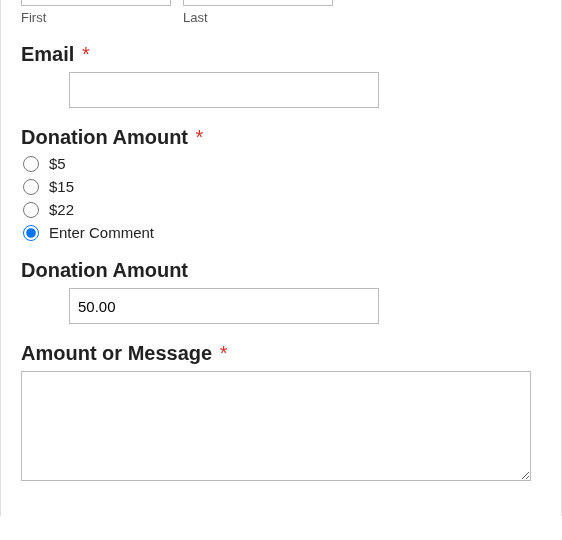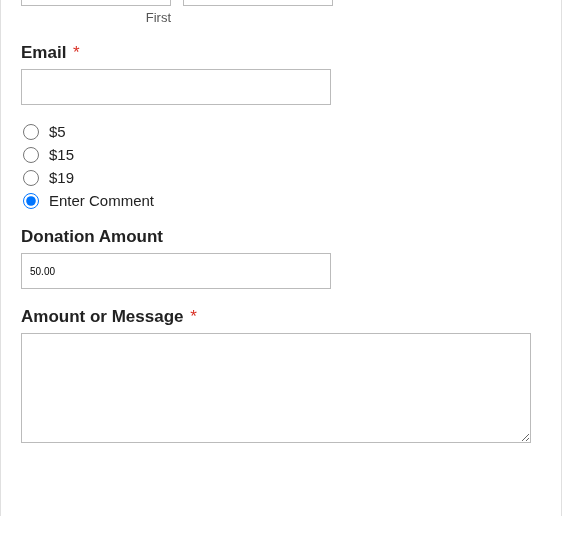--- a/index.html
+++ b/index.html
@@ -18,21 +18,21 @@
     border-left: 1px solid #e0e0e0;
     border-right: 1px solid #e0e0e0;
     padding: 0 20px;
     height: 540px;
   }
   .field-group {
     margin-bottom: 18px;
   }
   .label {
     font-weight: bold;
-    font-size: 17px;
+    font-size: 20px;
     margin-bottom: 6px;
     display: block;
   }
   .req {
     color: #d93025;
     font-weight: normal;
     margin-left: 2px;
   }
   .name-row {
     display: flex;
@@ -42,28 +42,28 @@
     width: 150px;
     height: 30px;
     border: 1px solid #bbb;
     padding: 4px 6px;
     font-size: 14px;
   }
   .name-col .sublabel {
     font-size: 13px;
     color: #555;
     margin-top: 4px;
-    text-align: right;
   }
   .text-input {
     width: 310px;
     height: 36px;
     border: 1px solid #bbb;
     padding: 6px 8px;
-    font-size: 10px;
+    font-size: 15px;
+    margin-left: 48px;
   }
   .radio-list {
     margin-top: 6px;
   }
   .radio-item {
     display: flex;
     align-items: center;
     gap: 10px;
     margin: 6px 0;
     font-size: 15px;
@@ -102,45 +102,50 @@
 
   <div class="field-group partial-top">
     <div class="name-row">
       <div class="name-col first">
         <input type="text" class="with-icon" style="">
         
         <div class="sublabel">First</div>
       </div>
       <div class="name-col">
         <input type="text" style="">
+        <div class="sublabel">Last</div>
       </div>
     </div>
   </div>
 
   <div class="field-group">
     <label class="label">
       <span>Email</span>
       <span class="req">*</span>
     </label>
     <input type="text" class="text-input" style="">
   </div>
 
   <div class="field-group">
+    <label class="label">
+      <span>Donation Amount</span>
+      <span class="req">*</span>
+    </label>
     <div class="radio-list">
       <label class="radio-item">
         <input type="radio" name="donation" style="">
         <span>$5</span>
       </label>
       <label class="radio-item">
         <input type="radio" name="donation" style="">
         <span>$15</span>
       </label>
       <label class="radio-item">
         <input type="radio" name="donation" style="">
-        <span>$19</span>
+        <span>$22</span>
       </label>
       <label class="radio-item">
         <input type="radio" name="donation" checked="" style="">
         <span>Enter Comment</span>
       </label>
     </div>
   </div>
 
   <div class="field-group">
     <label class="label">

